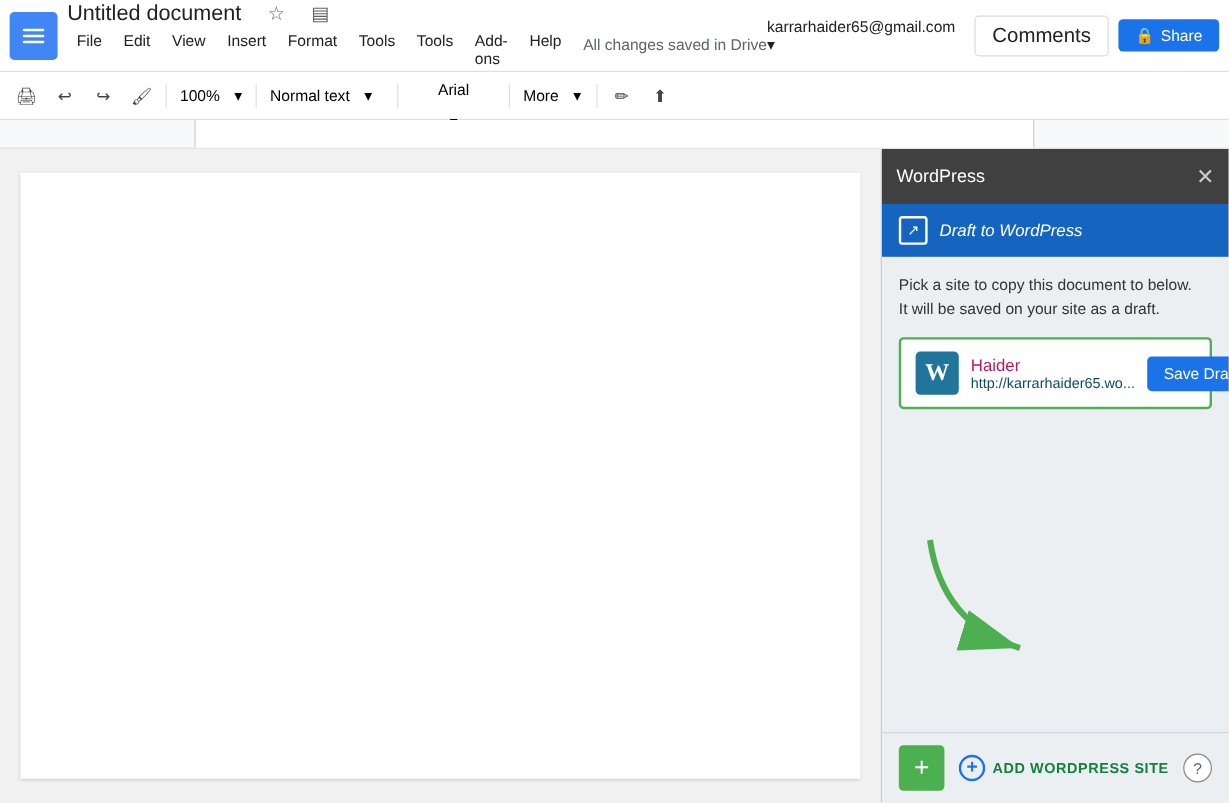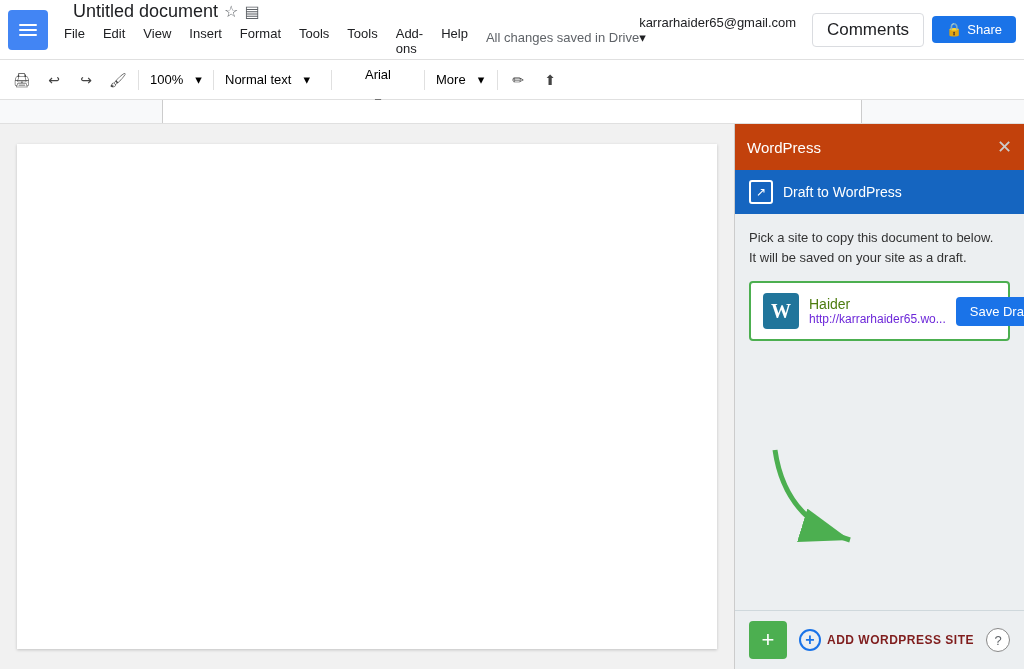--- a/index.html
+++ b/index.html
@@ -25,21 +25,21 @@
     .app-icon-lines {
       display: flex; flex-direction: column; gap: 3px;
     }
     .app-icon-line {
       width: 18px; height: 2px; background: white; border-radius: 1px;
     }
     .doc-title-area {
       display: flex; flex-direction: column; flex: 1;
     }
     .doc-title-row {
-      display: flex; align-items: center; gap: 6px; margin-left: 17px;
+      display: flex; align-items: center; gap: 22px;
     }
     .doc-title {
       font-size: 18px; color: #202124; font-weight: normal;
     }
     .star-icon { color: #5f6368; font-size: 16px; cursor: pointer; }
     .folder-icon { color: #5f6368; font-size: 16px; cursor: pointer; }
     .menu-bar {
       display: flex; gap: 2px; margin-top: 2px;
     }
     .menu-item {
@@ -162,21 +162,21 @@
     
     .wp-panel {
       width: 290px;
       background: #eceff1;
       display: flex;
       flex-direction: column;
       border-left: 1px solid #ccc;
       flex-shrink: 0;
     }
     .wp-panel-header {
-      background: #c2410c;
+      background: #404040;
       color: white;
       padding: 0 12px;
       height: 46px;
       display: flex;
       align-items: center;
       justify-content: space-between;
     }
     .wp-panel-title {
       font-size: 15px;
       font-weight: 500;
@@ -199,20 +199,21 @@
     .wp-draft-icon {
       width: 24px; height: 24px;
       border: 2px solid white;
       border-radius: 3px;
       display: flex; align-items: center; justify-content: center;
       font-size: 12px;
     }
     .wp-draft-title {
       font-size: 14px;
       font-weight: 500;
+      font-style: italic;
     }
     .wp-body {
       padding: 14px;
       flex: 1;
     }
     .wp-description {
       font-size: 13px;
       color: #333;
       line-height: 1.5;
       margin-bottom: 14px;
@@ -238,25 +239,25 @@
       font-size: 20px;
       font-weight: bold;
       font-family: Georgia, serif;
     }
     .wp-site-info {
       flex: 1;
     }
     .wp-site-name {
       font-size: 14px;
       font-weight: 500;
-      color: #4d7c0f;
+      color: #be185d;
     }
     .wp-site-url {
       font-size: 12px;
-      color: #6d28d9;
+      color: #0c4a6e;
     }
     .wp-save-draft-btn {
       padding: 7px 14px;
       background: #1a73e8;
       color: white;
       border: none;
       border-radius: 4px;
       font-size: 13px;
       cursor: pointer;
       white-space: nowrap;
@@ -280,21 +281,21 @@
       width: 22px; height: 22px;
       border: 2px solid #1a73e8;
       border-radius: 50%;
       display: flex; align-items: center; justify-content: center;
       color: #1a73e8;
       font-size: 16px;
       font-weight: bold;
     }
     .add-site-label {
       font-size: 12px;
-      color: #7f1d1d;
+      color: #15803d;
       font-weight: 600;
       letter-spacing: 0.5px;
     }
     .wp-help-btn {
       width: 24px; height: 24px;
       border-radius: 50%;
       border: 1px solid #888;
       display: flex; align-items: center; justify-content: center;
       color: #5f6368;
       font-size: 13px;

